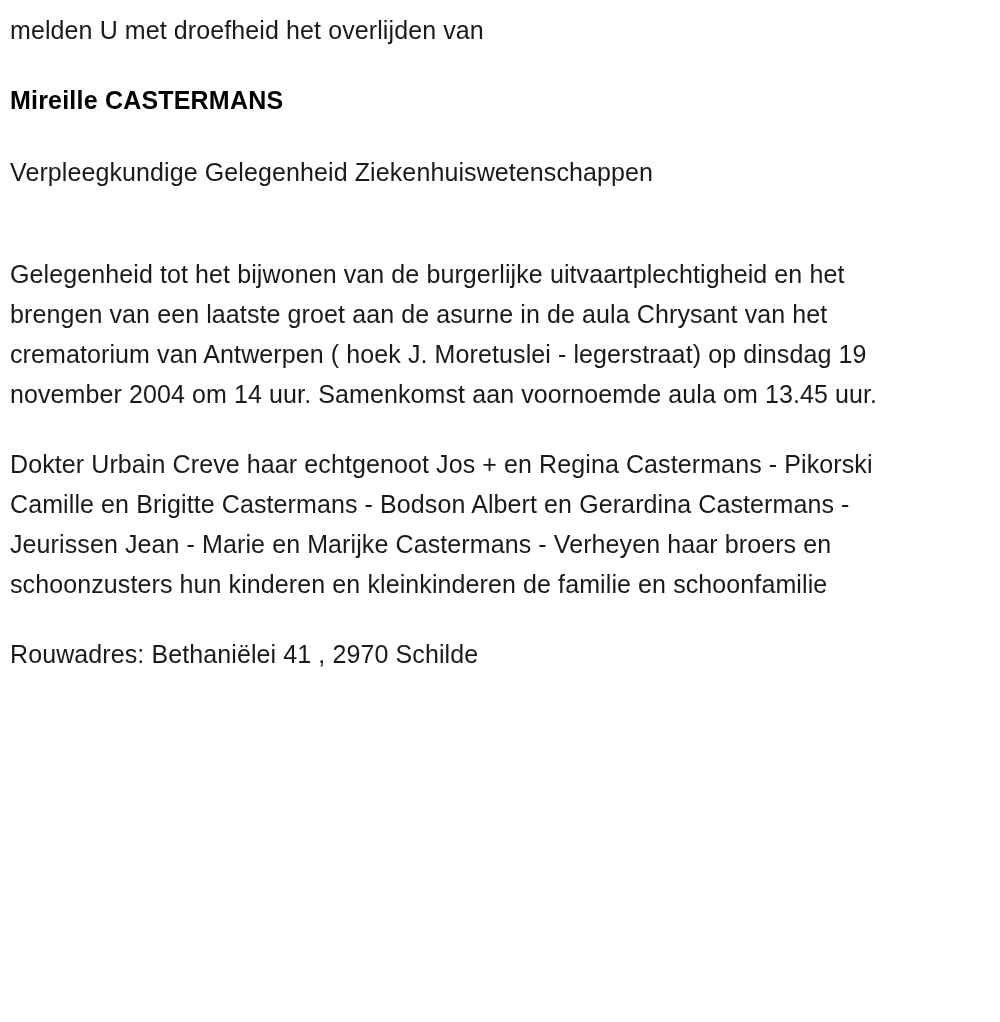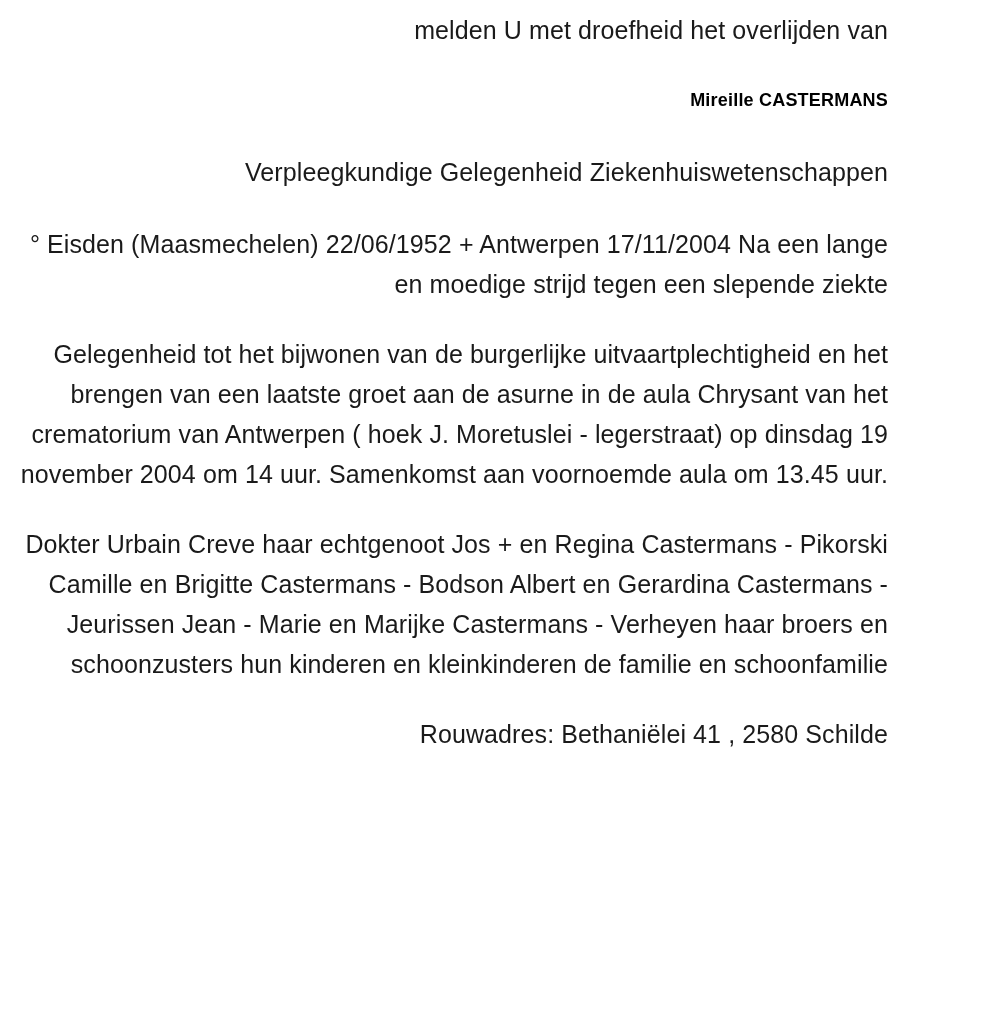--- a/index.html
+++ b/index.html
@@ -11,37 +11,36 @@
     width: 1000px;
     height: 1022px;
     font-family: "Liberation Sans", sans-serif;
     color: #1a1a1a;
     overflow: hidden;
   }
   .notice {
     box-sizing: border-box;
     width: 928px;
     padding: 0 40px 0 10px;
-    text-align: right;
   }
   .line,
   .para {
     font-size: 25px;
     line-height: 40px;
     font-weight: normal;
     letter-spacing: 0.1px;
     margin: 0;
     color: #1a1a1a;
     white-space: normal;
   }
   .para {
     max-width: 952px;
   }
   .deceased-name {
-    font-size: 18px;
+    font-size: 25px;
     line-height: 40px;
     font-weight: bold;
     letter-spacing: 0.2px;
     margin: 0;
     color: #000000;
   }
   .gap-md { height: 30px; }
   .gap-lg { height: 32px; }
   .first-line { margin-top: 10px; }
 </style>
@@ -55,30 +54,29 @@
   <div class="gap-md"></div>
 
   <p class="deceased-name">Mireille CASTERMANS</p>
 
   <div class="gap-lg"></div>
 
   <p class="line">Verpleegkundige Gelegenheid Ziekenhuiswetenschappen</p>
 
   <div class="gap-lg"></div>
 
-  <p class="para">° Eisden (Maasmechelen) 22/06/1952 + Antwerpen 17/11/2004 Na een lange en moedige strijd tegen een slepende ziekte</p>
 
   <div class="gap-md"></div>
 
   <p class="para">Gelegenheid tot het bijwonen van de burgerlijke uitvaartplechtigheid en het brengen van een laatste groet aan de asurne in de aula Chrysant van het crematorium van Antwerpen ( hoek J. Moretuslei - legerstraat) op dinsdag 19 november 2004 om 14 uur. Samenkomst aan voornoemde aula om 13.45 uur.</p>
 
   <div class="gap-md"></div>
 
   <p class="para">Dokter Urbain Creve haar echtgenoot Jos + en Regina Castermans - Pikorski Camille en Brigitte Castermans - Bodson Albert en Gerardina Castermans - Jeurissen Jean - Marie en Marijke Castermans - Verheyen haar broers en schoonzusters hun kinderen en kleinkinderen de familie en schoonfamilie</p>
 
   <div class="gap-md"></div>
 
-  <p class="line">Rouwadres: Bethaniëlei 41 , 2580 Schilde</p>
+  <p class="line">Rouwadres: Bethaniëlei 41 , 2970 Schilde</p>
 
   <div class="gap-md"></div>
 
 
 </div>
 
 </body></html>

